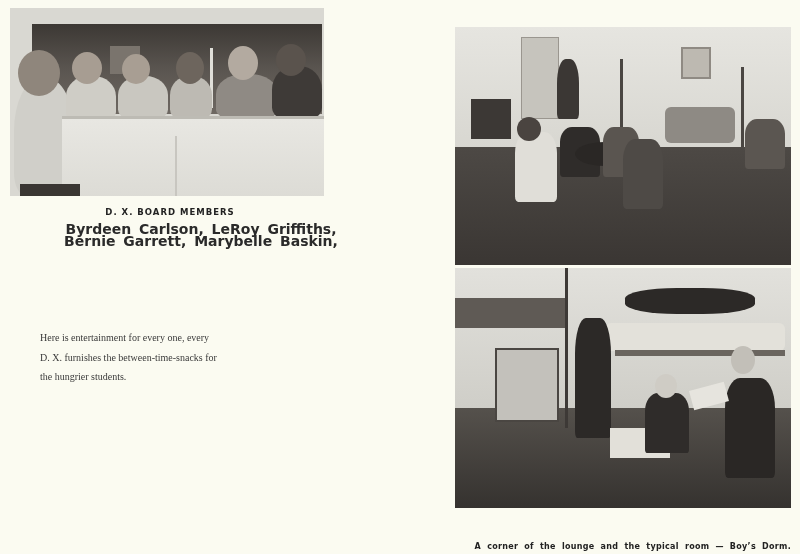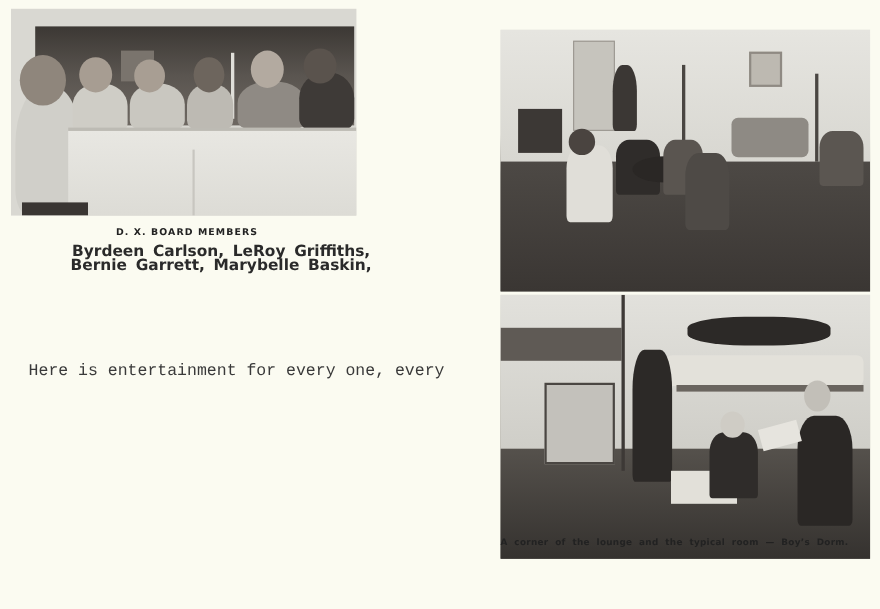--- a/index.html
+++ b/index.html
@@ -88,32 +88,32 @@
       font-family: "DejaVu Sans", sans-serif;
       font-weight: bold;
       font-size: 14px;
       line-height: 12px;
       word-spacing: 3px;
       color: #2a2a2a;
       margin-left: 32px;
     }
     .body-text {
       position: absolute;
-      left: 26px; top: 328px; width: 270px;
-      font-family: Liberation Mono, monospace;
-      font-size: 15px;
+      left: 40px; top: 328px; width: 270px;
+      font-family: Liberation Serif, serif;
+      font-size: 10px;
       line-height: 19.5px;
       color: #3a3a3a;
       text-indent: 0;
     }
     .body-text span { display: block; white-space: nowrap; }
     .caption-right {
       position: absolute;
-      left: 455px; width: 336px; top: 488px;
-      text-align: left;
+      left: 455px; width: 336px; top: 542px;
+      text-align: right;
       font-family: "DejaVu Sans", sans-serif;
       font-weight: bold;
       font-size: 8px;
       word-spacing: 3px;
       letter-spacing: 0.3px;
       color: #222;
     }
     .page-number {
       position: absolute;
       left: 814px; top: 530px;
@@ -147,20 +147,22 @@
   <div class="shape" style="left:10px;top:176px;width:60px;height:12px;background:#3a3633;"></div>
 </div>
 
 <div class="caption-title">D. X. BOARD MEMBERS</div>
 <div class="caption-names">
   <div>Byrdeen Carlson, LeRoy Griffiths, Bernie Garrett, Marybelle Baskin,</div>
 </div>
 
 <div class="body-text">
   <span>Here is entertainment for every one, every</span>
+  <span>D. X. furnishes the between-time-snacks for</span>
+  <span>the hungrier students.</span>
 </div>
 
 <div class="photo" id="photo-lounge" title="Students playing cards and reading in the dormitory lounge">
   <div class="wall"></div>
   <div class="floor"></div>
   <div class="shape" style="left:66px;top:10px;width:36px;height:80px;background:#c6c4bd;border:1px solid #9a968f;"></div>
   <div class="shape" style="left:226px;top:20px;width:26px;height:28px;background:#bdb9b1;border:2px solid #8f8a83;"></div>
   <div class="shape" style="left:165px;top:32px;width:3px;height:70px;background:#4a4642;"></div>
   <div class="shape" style="left:286px;top:40px;width:3px;height:80px;background:#4a4642;"></div>
   <div class="shape" style="left:16px;top:72px;width:40px;height:40px;background:#3c3835;"></div>

